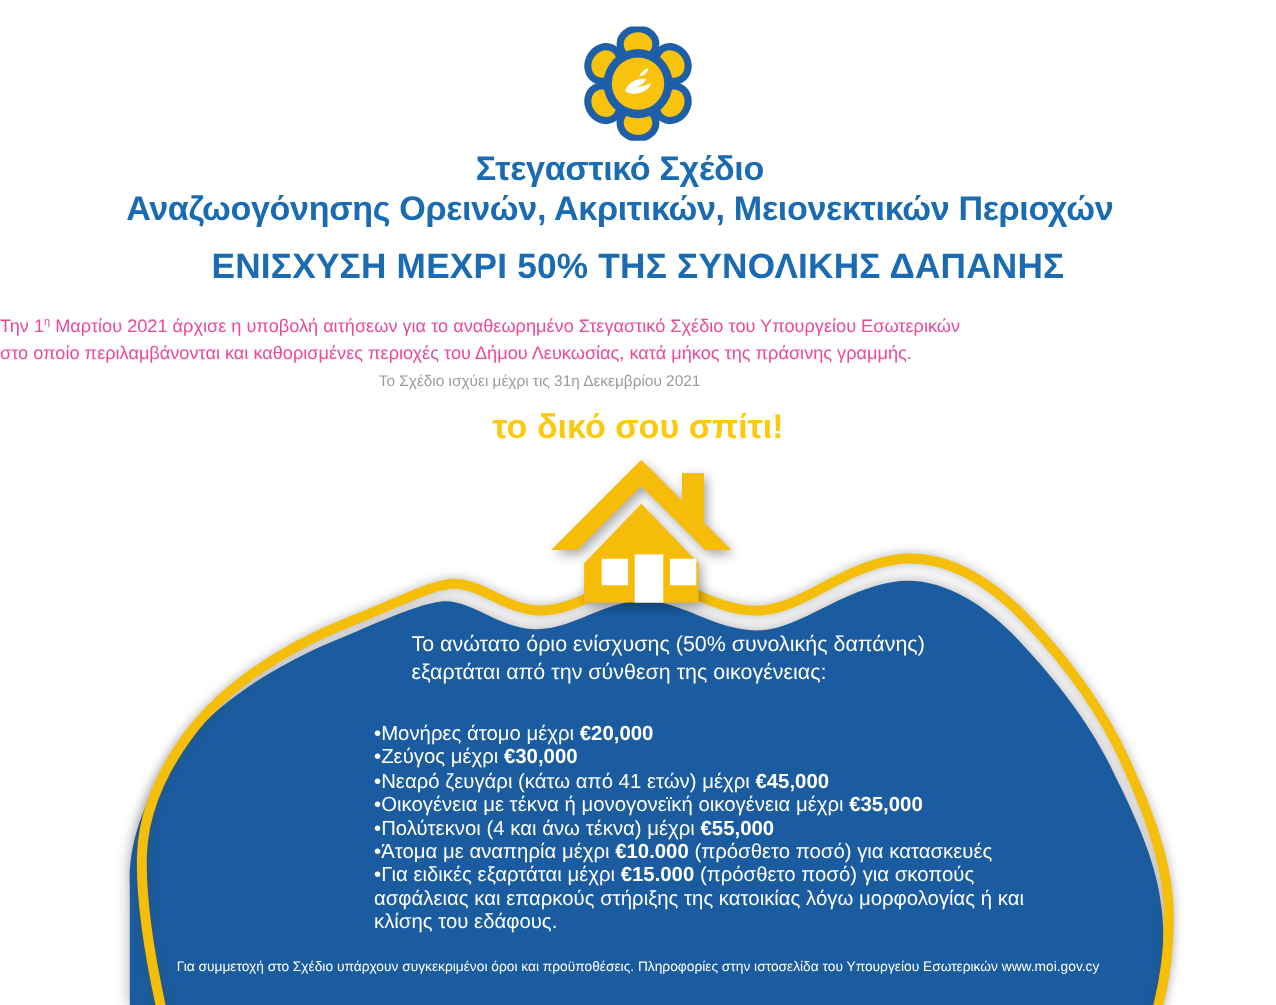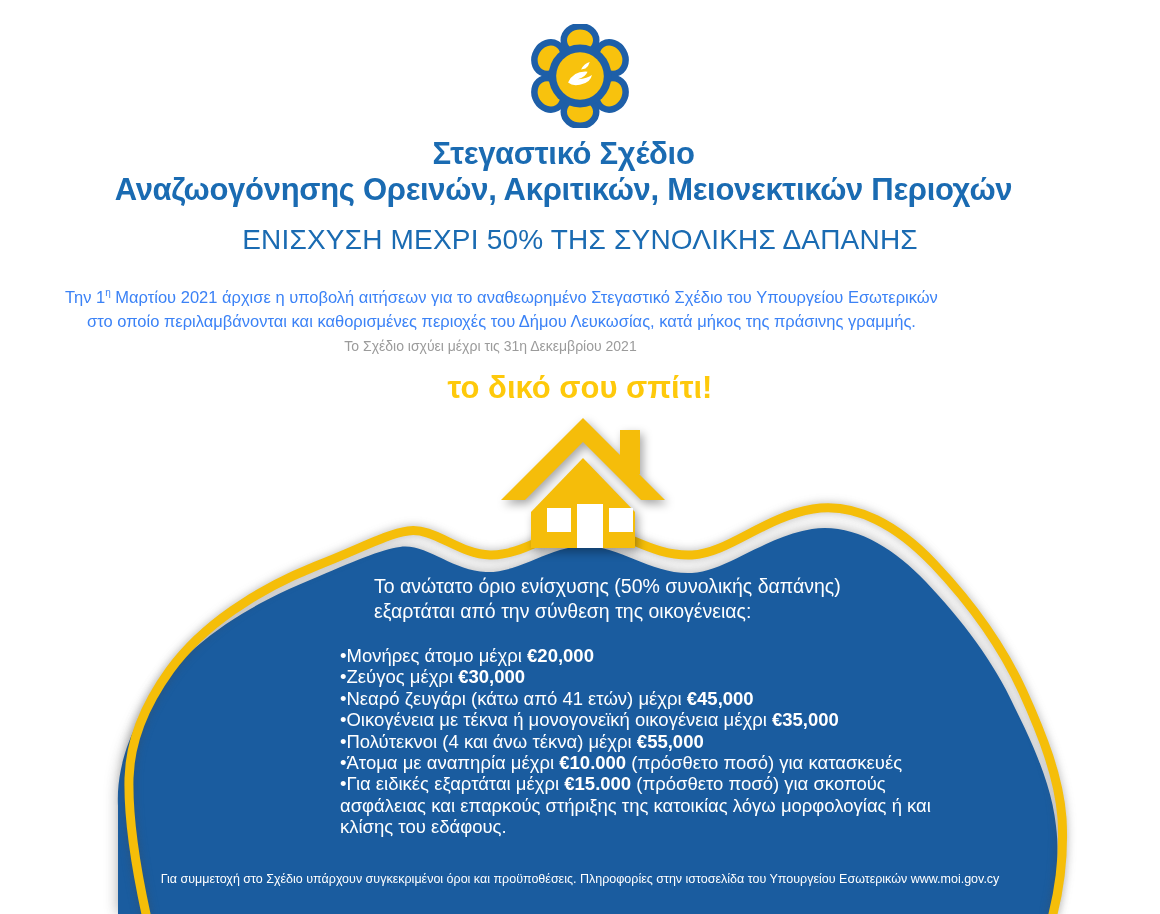--- a/index.html
+++ b/index.html
@@ -7,35 +7,35 @@
     width:1160px;height:914px;position:relative;overflow:hidden;
     background:#ffffff;
     font-family:"Liberation Sans", sans-serif;
   }
   .abs{position:absolute;}
   
   #logo{left:528px;top:24px;width:104px;height:104px;}
   #title-block{left:0;top:136px;width:1127px;text-align:center;color:#1a6bb2;}
   .title-line{font-size:31px;font-weight:bold;letter-spacing:-0.3px;line-height:36px;}
   #subtitle{left:0;top:224px;width:1160px;text-align:center;color:#1a6bb2;
-    font-size:28px;font-weight:normal;letter-spacing:0.2px;}
-  #intro{left:0;top:281px;width:1003px;text-align:center;color:#3b82f6;
+    font-size:32px;font-weight:bold;letter-spacing:0.2px;}
+  #intro{left:0;top:281px;width:1003px;color:#ec4899;
     font-size:16.5px;line-height:24px;}
   #intro sup{font-size:10px;}
   #validity{left:0;top:338px;width:981px;text-align:center;color:#9b9b9b;font-size:14px;}
   #slogan{left:0;top:370px;width:1160px;text-align:center;color:#fec90b;
     font-size:31px;font-weight:bold;}
   
   #blob-svg{left:0;top:0;width:1160px;height:914px;}
   .blob-blue{filter:drop-shadow(0 0 7px rgba(70,70,70,.45));}
   .blob-yellow{filter:drop-shadow(0 0 5px rgba(70,70,70,.40));}
   #house{left:501px;top:416px;width:164px;height:132px;filter:drop-shadow(3px 4px 5px rgba(0,0,0,.35));}
   
   #blob-content{left:340px;top:574px;width:620px;color:#ffffff;}
-  #assist-heading{padding-left:34px;font-size:19.5px;line-height:25px;margin-bottom:21px;}
+  #assist-heading{padding-left:34px;font-size:19.5px;line-height:25px;margin-bottom:32px;}
   .bullet{font-size:18.5px;line-height:21.4px;}
   .bullet b{font-weight:bold;}
   #blob-footer{left:120px;top:872px;width:920px;text-align:center;color:#ffffff;
     font-size:12.5px;}
 </style>
 </head>
 <body>
 
 <svg id="blob-svg" class="abs" viewBox="0 0 1160 914" xmlns="http://www.w3.org/2000/svg" aria-hidden="true">
   <path class="blob-blue" fill="#1a5c9f" d="

